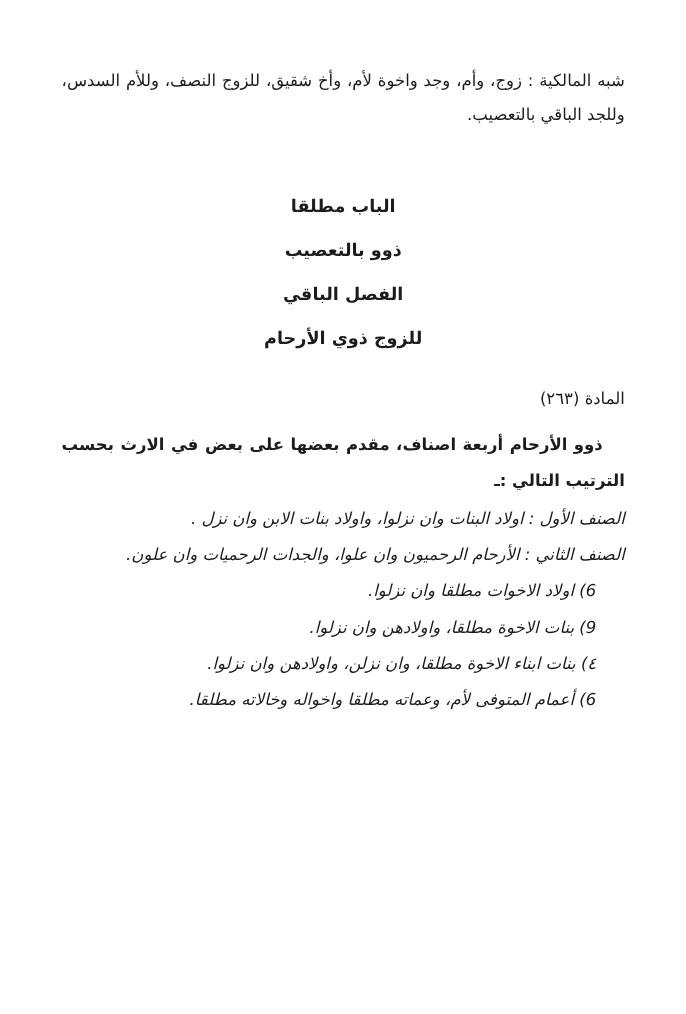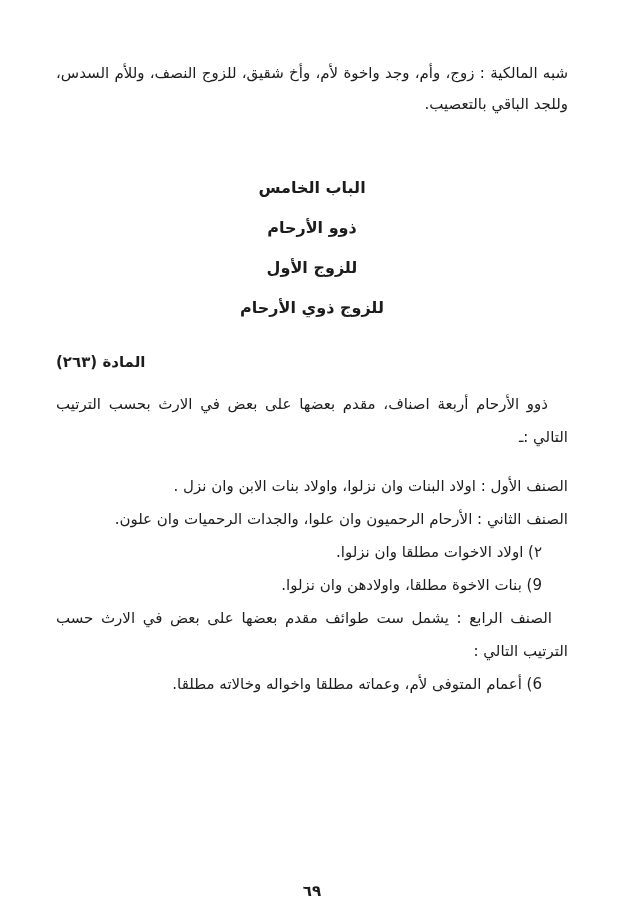--- a/index.html
+++ b/index.html
@@ -36,34 +36,36 @@
     margin-bottom: 14px;
   }
   .heading {
     font-size: 16px;
     font-weight: bold;
     line-height: 40px;
     margin: 0;
   }
   .article-heading {
     font-size: 15px;
-    font-weight: bold;
+    font-weight: normal;
     line-height: 40px;
-    text-align: left;
+    text-align: right;
     margin: 2px 0 6px 0;
   }
   .para {
     font-size: 15px;
     line-height: 33px;
     text-align: justify;
     text-indent: 20px;
     margin: 0;
+    font-weight: bold;
   }
   .list {
-    margin-top: 16px;
+    margin-top: 1px;
+    font-style: italic;
   }
   .item {
     font-size: 15px;
     line-height: 33px;
     text-align: justify;
     margin: 0;
   }
   .item.sub {
     margin-right: 26px;
   }
@@ -83,35 +85,34 @@
 </style>
 </head>
 <body>
 
 <div class="page">
   <div class="content">
 
     <p class="intro">شبه المالكية : زوج، وأم، وجد واخوة لأم، وأخ شقيق، للزوج النصف، وللأم السدس، وللجد الباقي بالتعصيب.</p>
 
     <div class="headings">
-      <p class="heading">الباب الخامس</p>
-      <p class="heading">ذوو الأرحام</p>
-      <p class="heading">للزوج الأول</p>
+      <p class="heading">الباب مطلقا</p>
+      <p class="heading">ذوو بالتعصيب</p>
+      <p class="heading">الفصل الباقي</p>
       <p class="heading">للزوج ذوي الأرحام</p>
     </div>
 
     <p class="article-heading">المادة (٢٦٣)</p>
 
     <p class="para">ذوو الأرحام أربعة اصناف، مقدم بعضها على بعض في الارث بحسب الترتيب التالي :ـ</p>
 
     <div class="list">
       <p class="item">الصنف الأول : اولاد البنات وان نزلوا، واولاد بنات الابن وان نزل .</p>
       <p class="item">الصنف الثاني : الأرحام الرحميون وان علوا، والجدات الرحميات وان علون.</p>
-      <p class="item sub">٢) اولاد الاخوات مطلقا وان نزلوا.</p>
+      <p class="item sub">6) اولاد الاخوات مطلقا وان نزلوا.</p>
       <p class="item sub">9) بنات الاخوة مطلقا، واولادهن وان نزلوا.</p>
-      <p class="item hang">الصنف الرابع : يشمل ست طوائف مقدم بعضها على بعض في الارث حسب الترتيب التالي :</p>
+      <p class="item sub">٤) بنات ابناء الاخوة مطلقا، وان نزلن، واولادهن وان  نزلوا.</p>
       <p class="item sub">6) أعمام المتوفى لأم، وعماته مطلقا واخواله وخالاته  مطلقا.</p>
     </div>
 
   </div>
 
-  <div class="page-number">٦٩</div>
 </div>
 
 </body></html>

